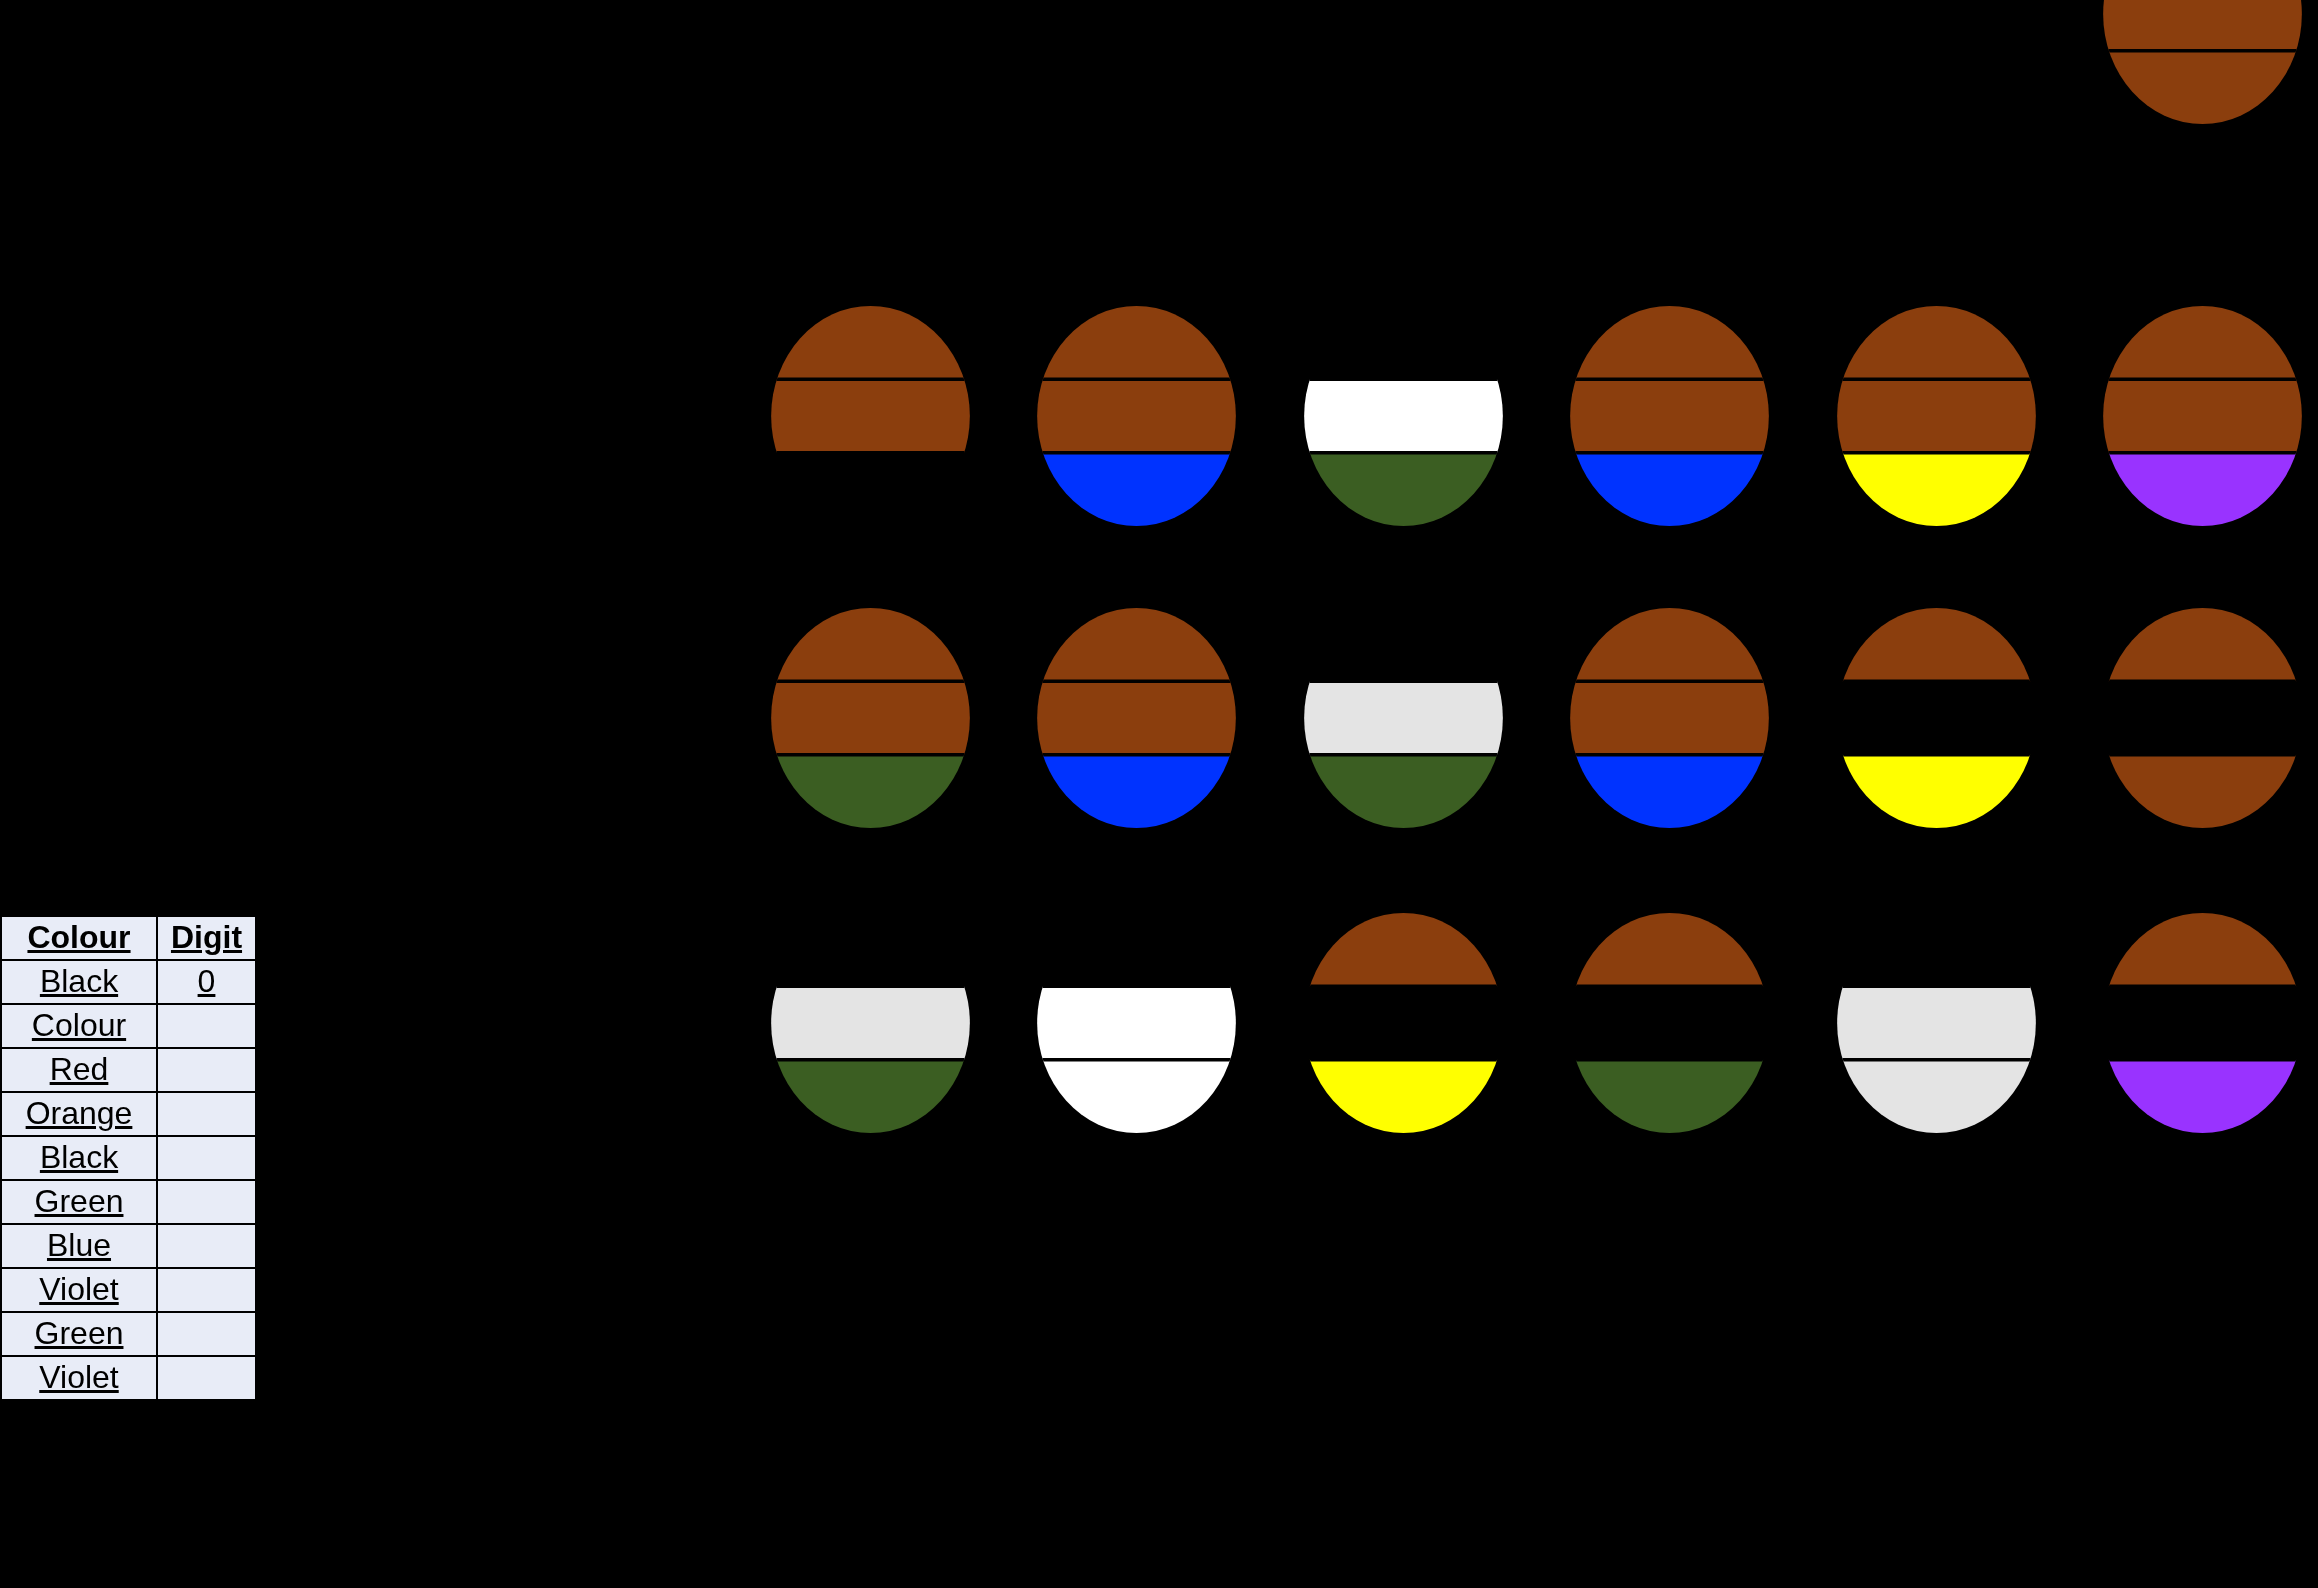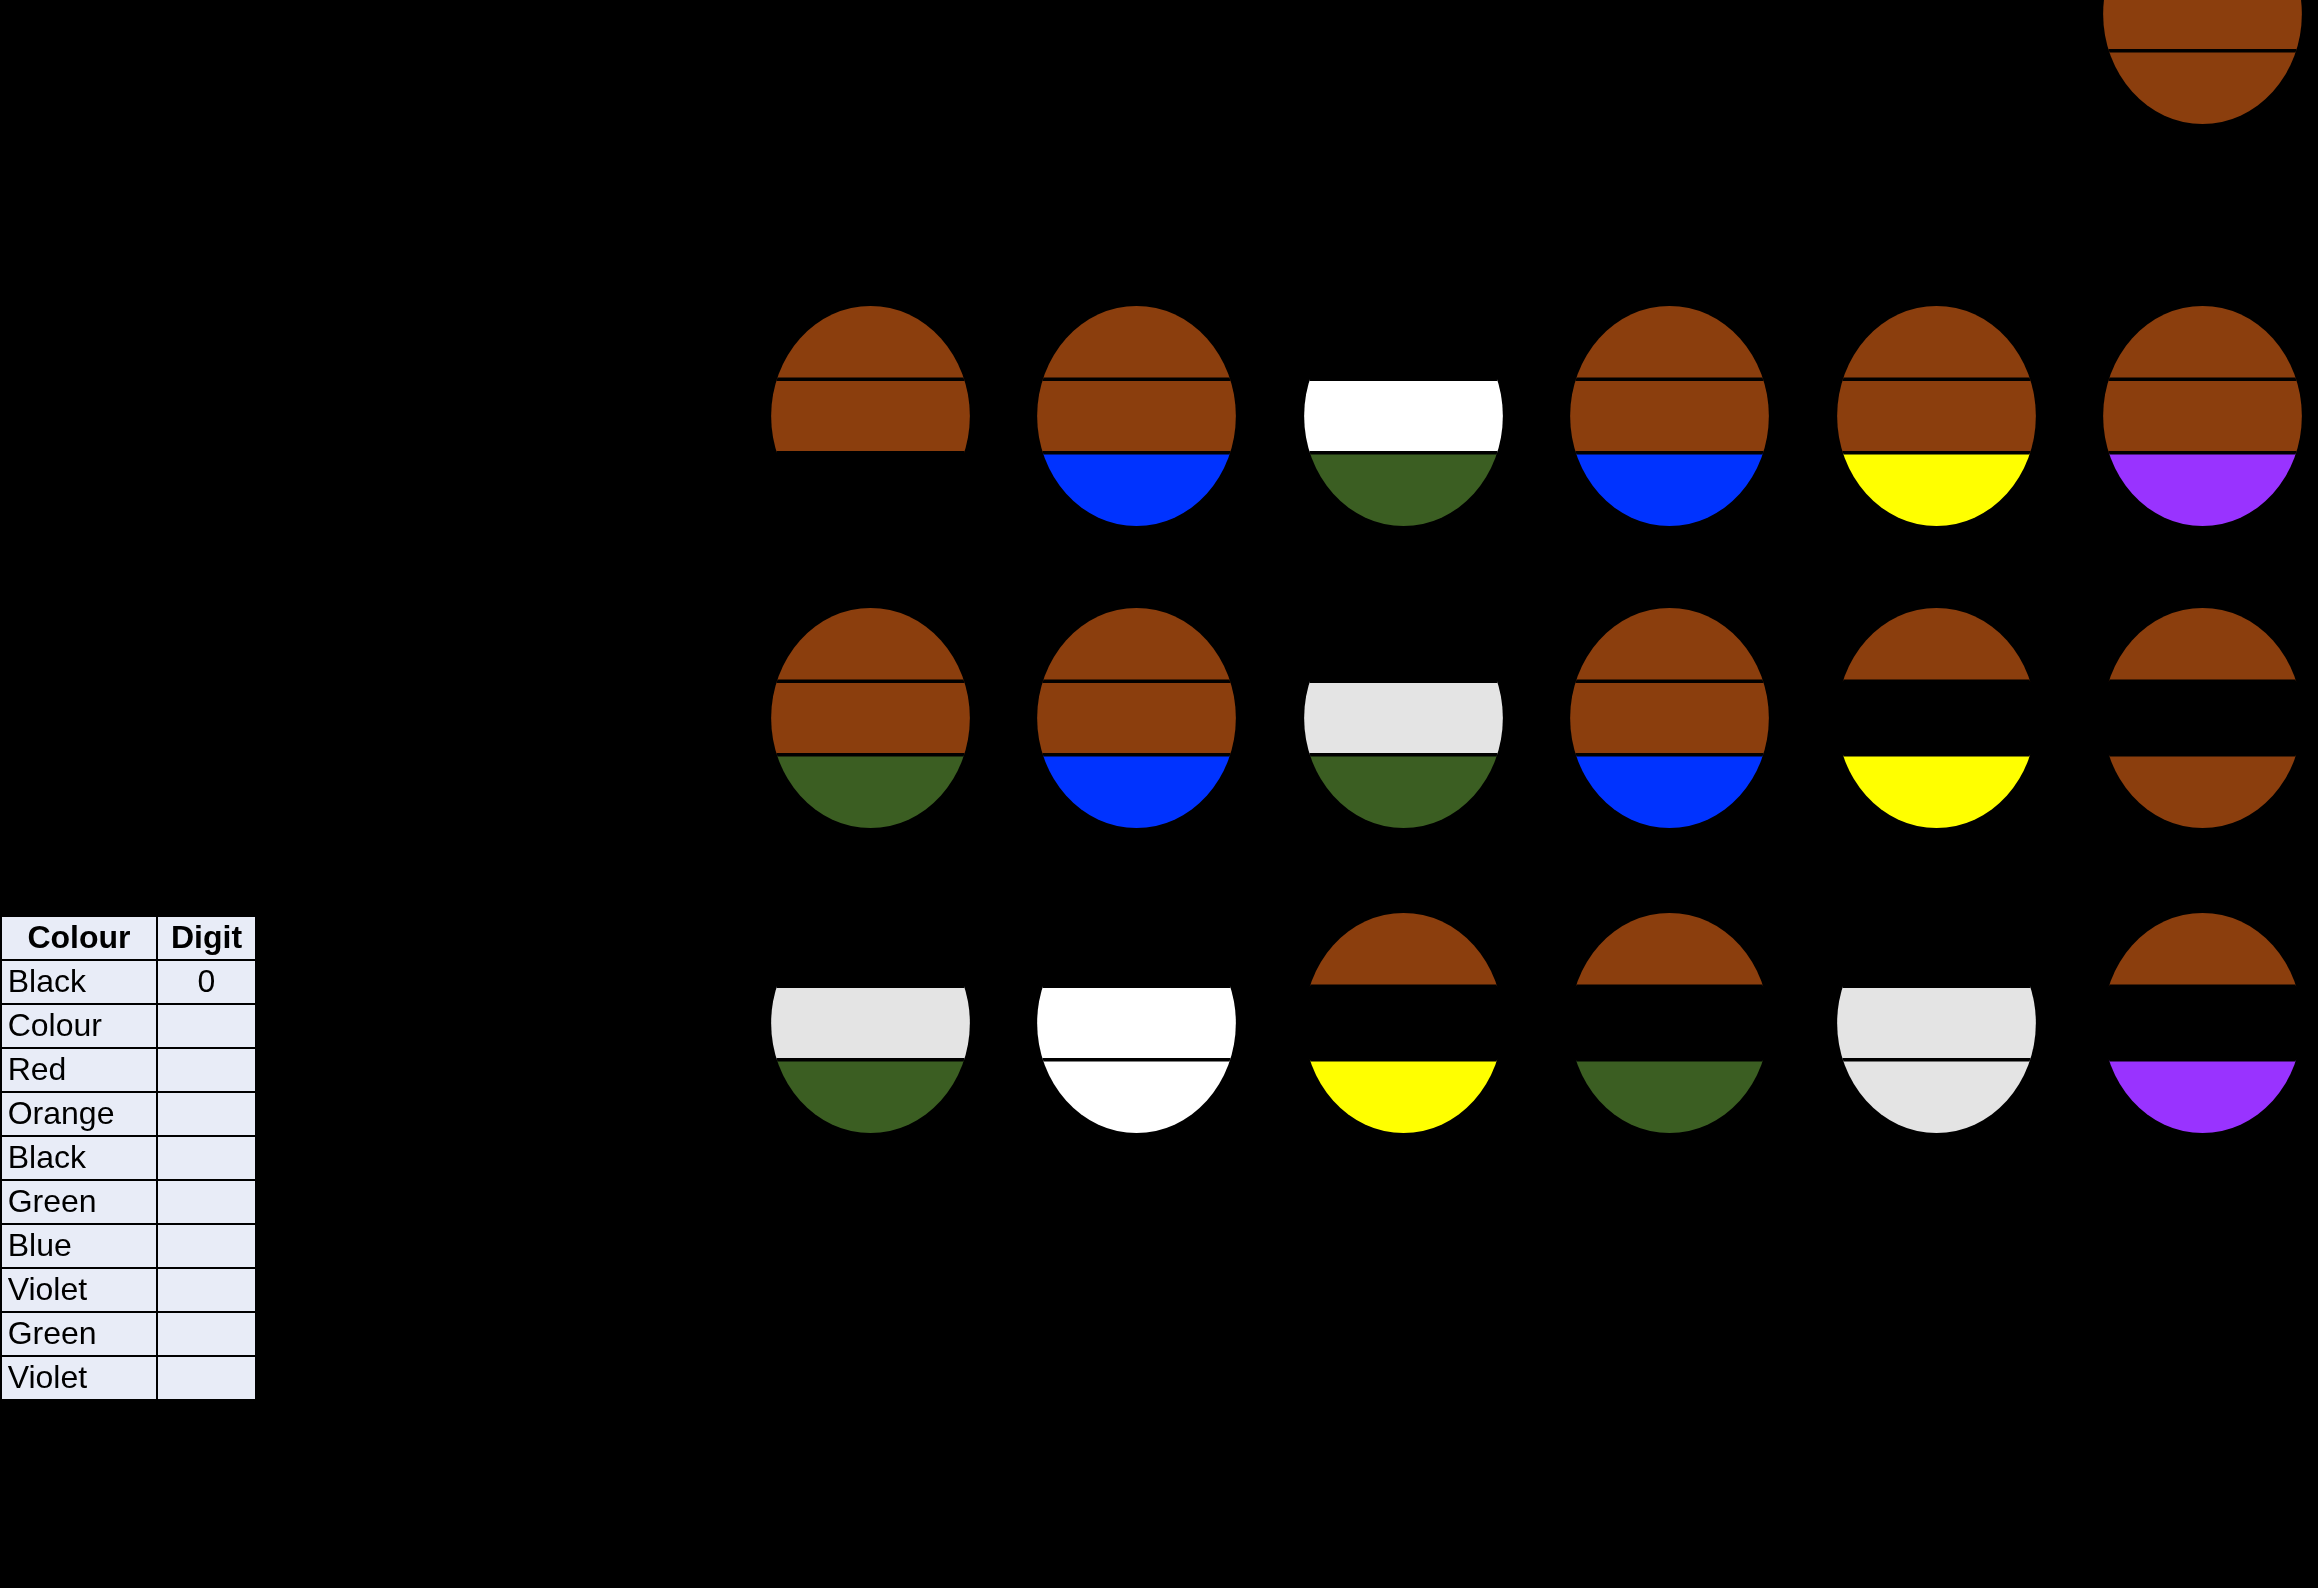--- a/index.html
+++ b/index.html
@@ -31,28 +31,29 @@
   #colour-key td, #colour-key th {
     border: 2.1px solid #000000;
     background: #e8ecf7;
     color: #000000;
     font-size: 32px;
     line-height: 1.0;
     font-family: "Liberation Sans", sans-serif;
     padding: 4.3px 5.7px 5.7px 5.7px;
     height: 34px;
     box-sizing: border-box;
+    text-decoration: underline;
   }
   #colour-key th {
     font-weight: bold;
     text-align: center;
   }
   #colour-key td.c-colour {
     width: 156px;
-    text-align: left;
+    text-align: center;
     font-weight: normal;
   }
   #colour-key td.c-digit {
     width: 99px;
     text-align: center;
     font-weight: normal;
   }
   #colour-key th.h-colour { width: 156px; }
   #colour-key th.h-digit  { width: 99px; text-align: center; }
 

